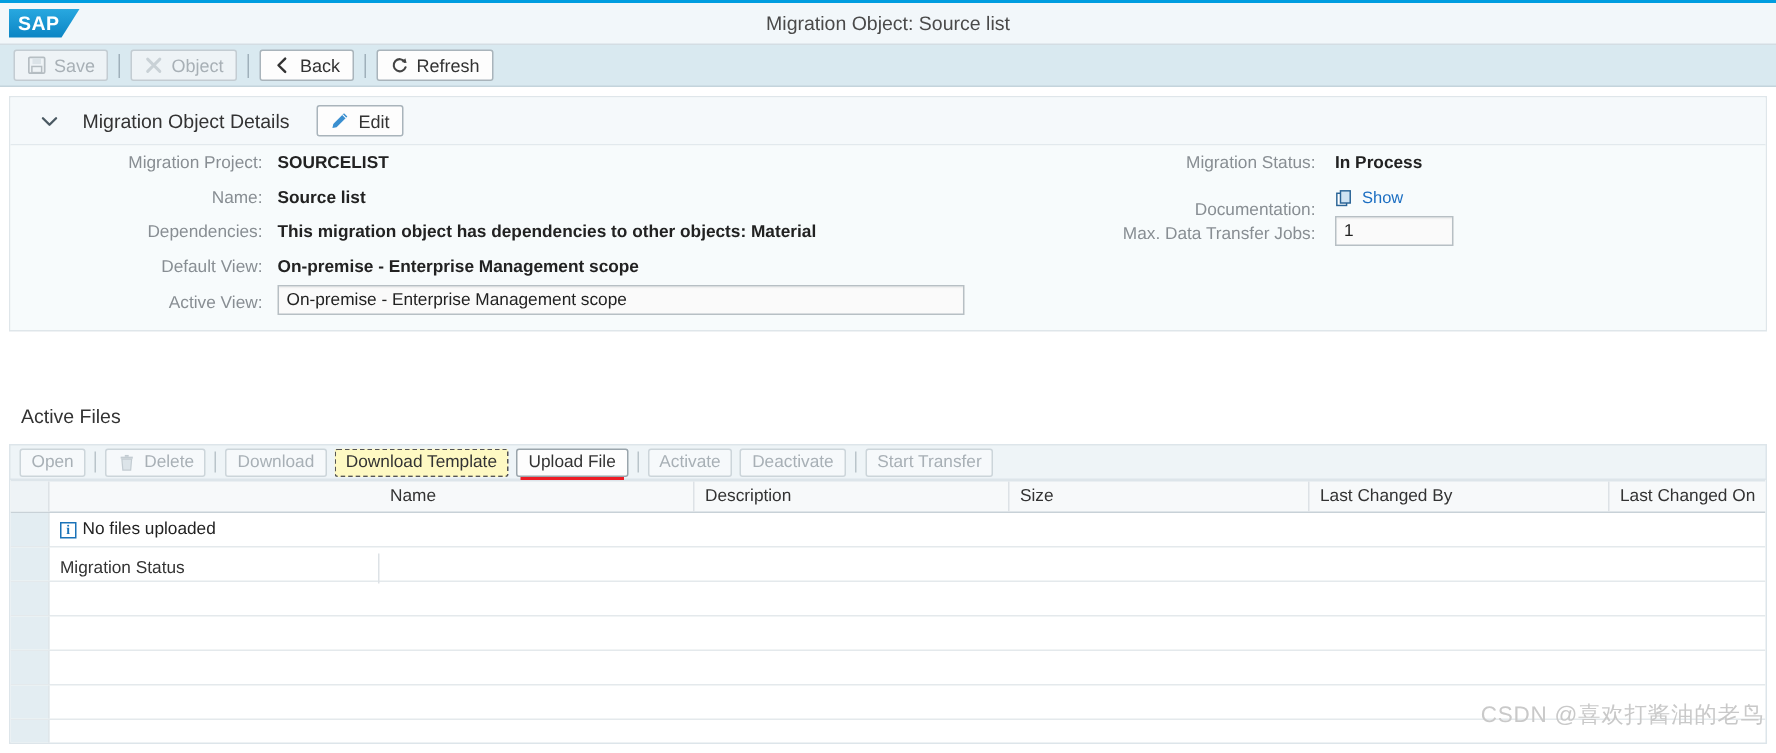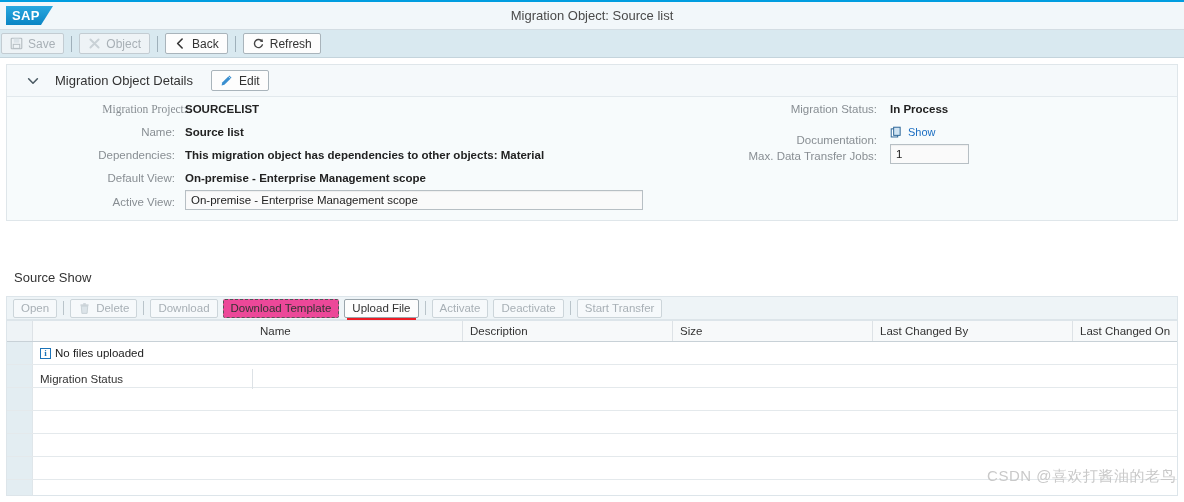--- a/index.html
+++ b/index.html
@@ -45,21 +45,21 @@
     pointer-events: none;
   }
 
   
   .action-toolbar {
     height: 28px;
     background: #d9e9f0;
     border-bottom: 1px solid #c4d4dc;
     display: flex;
     align-items: center;
-    padding-left: 1px;
+    padding-left: 9px;
     gap: 0px;
   }
   .tb-btn {
     display: inline-flex;
     align-items: center;
     gap: 5px;
     height: 21px;
     padding: 0 8px;
     font-size: 12px;
     color: #333333;
@@ -187,21 +187,21 @@
     color: #333333;
     background: #fdfdfd;
     border: 1px solid #9aa5ac;
   }
   .sf-btn.disabled {
     color: #a8b0b6;
     background: #f6f9fb;
     border: 1px solid #ccd5da;
     cursor: default;
   }
-  .sf-btn.focused { border: 1px dashed #555; background: #ec4899; color:#333; }
+  .sf-btn.focused { border: 1px dashed #555; background: #fef9c3; color:#333; }
   .sf-btn .underline-annotation {
     position: absolute;
     left: 2px; right: 2px;
     bottom: -4px;
     height: 3px;
     background: #ee1c25;
   }
   .sf-sep { width: 1px; height: 14px; background: #b9c4ca; margin: 0 6px; display:inline-block; }
 
   
@@ -350,21 +350,21 @@
           <path d="M11.5 1.8 L14.2 4.5 L5.4 13.3 L2 14 L2.7 10.6 Z" fill="#3a8fd0"></path>
           <path d="M10.3 3 L13 5.7" stroke="#ffffff" stroke-width="0.9"></path>
         </svg>
         <span>Edit</span>
       </span>
     </div>
 
     <div class="panel-body">
       <div class="form-grid">
 
-        <div class="fld" style="left:12px; top:3px; width:178px;font-family:Liberation Serif, serif;">
+        <div class="fld" style="left:0; top:3px; width:178px;">
           <span class="lbl" style="width:168px;">Migration Project:</span>
         </div>
         <div class="fld" style="left:178px; top:3px;">
           <span class="val">SOURCELIST</span>
         </div>
 
         <div class="fld" style="left:0; top:26px; width:178px;">
           <span class="lbl" style="width:168px;">Name:</span>
         </div>
         <div class="fld" style="left:178px; top:26px;">
@@ -414,21 +414,21 @@
           <span class="lbl" style="width:170px;">Max. Data Transfer Jobs:</span>
         </div>
         <div class="txtinput" style="position:absolute; left:883px; top:47px; width:79px;">
           <span>1</span>
         </div>
 
       </div>
     </div>
   </div>
 
-  <div class="section-title">Source Show</div>
+  <div class="section-title">Active Files</div>
 
   <div class="sf-toolbar">
 
     <span class="sf-btn disabled">
       <span>Open</span>
     </span>
 
     <span class="sf-sep"></span>
 
     <span class="sf-btn disabled">

